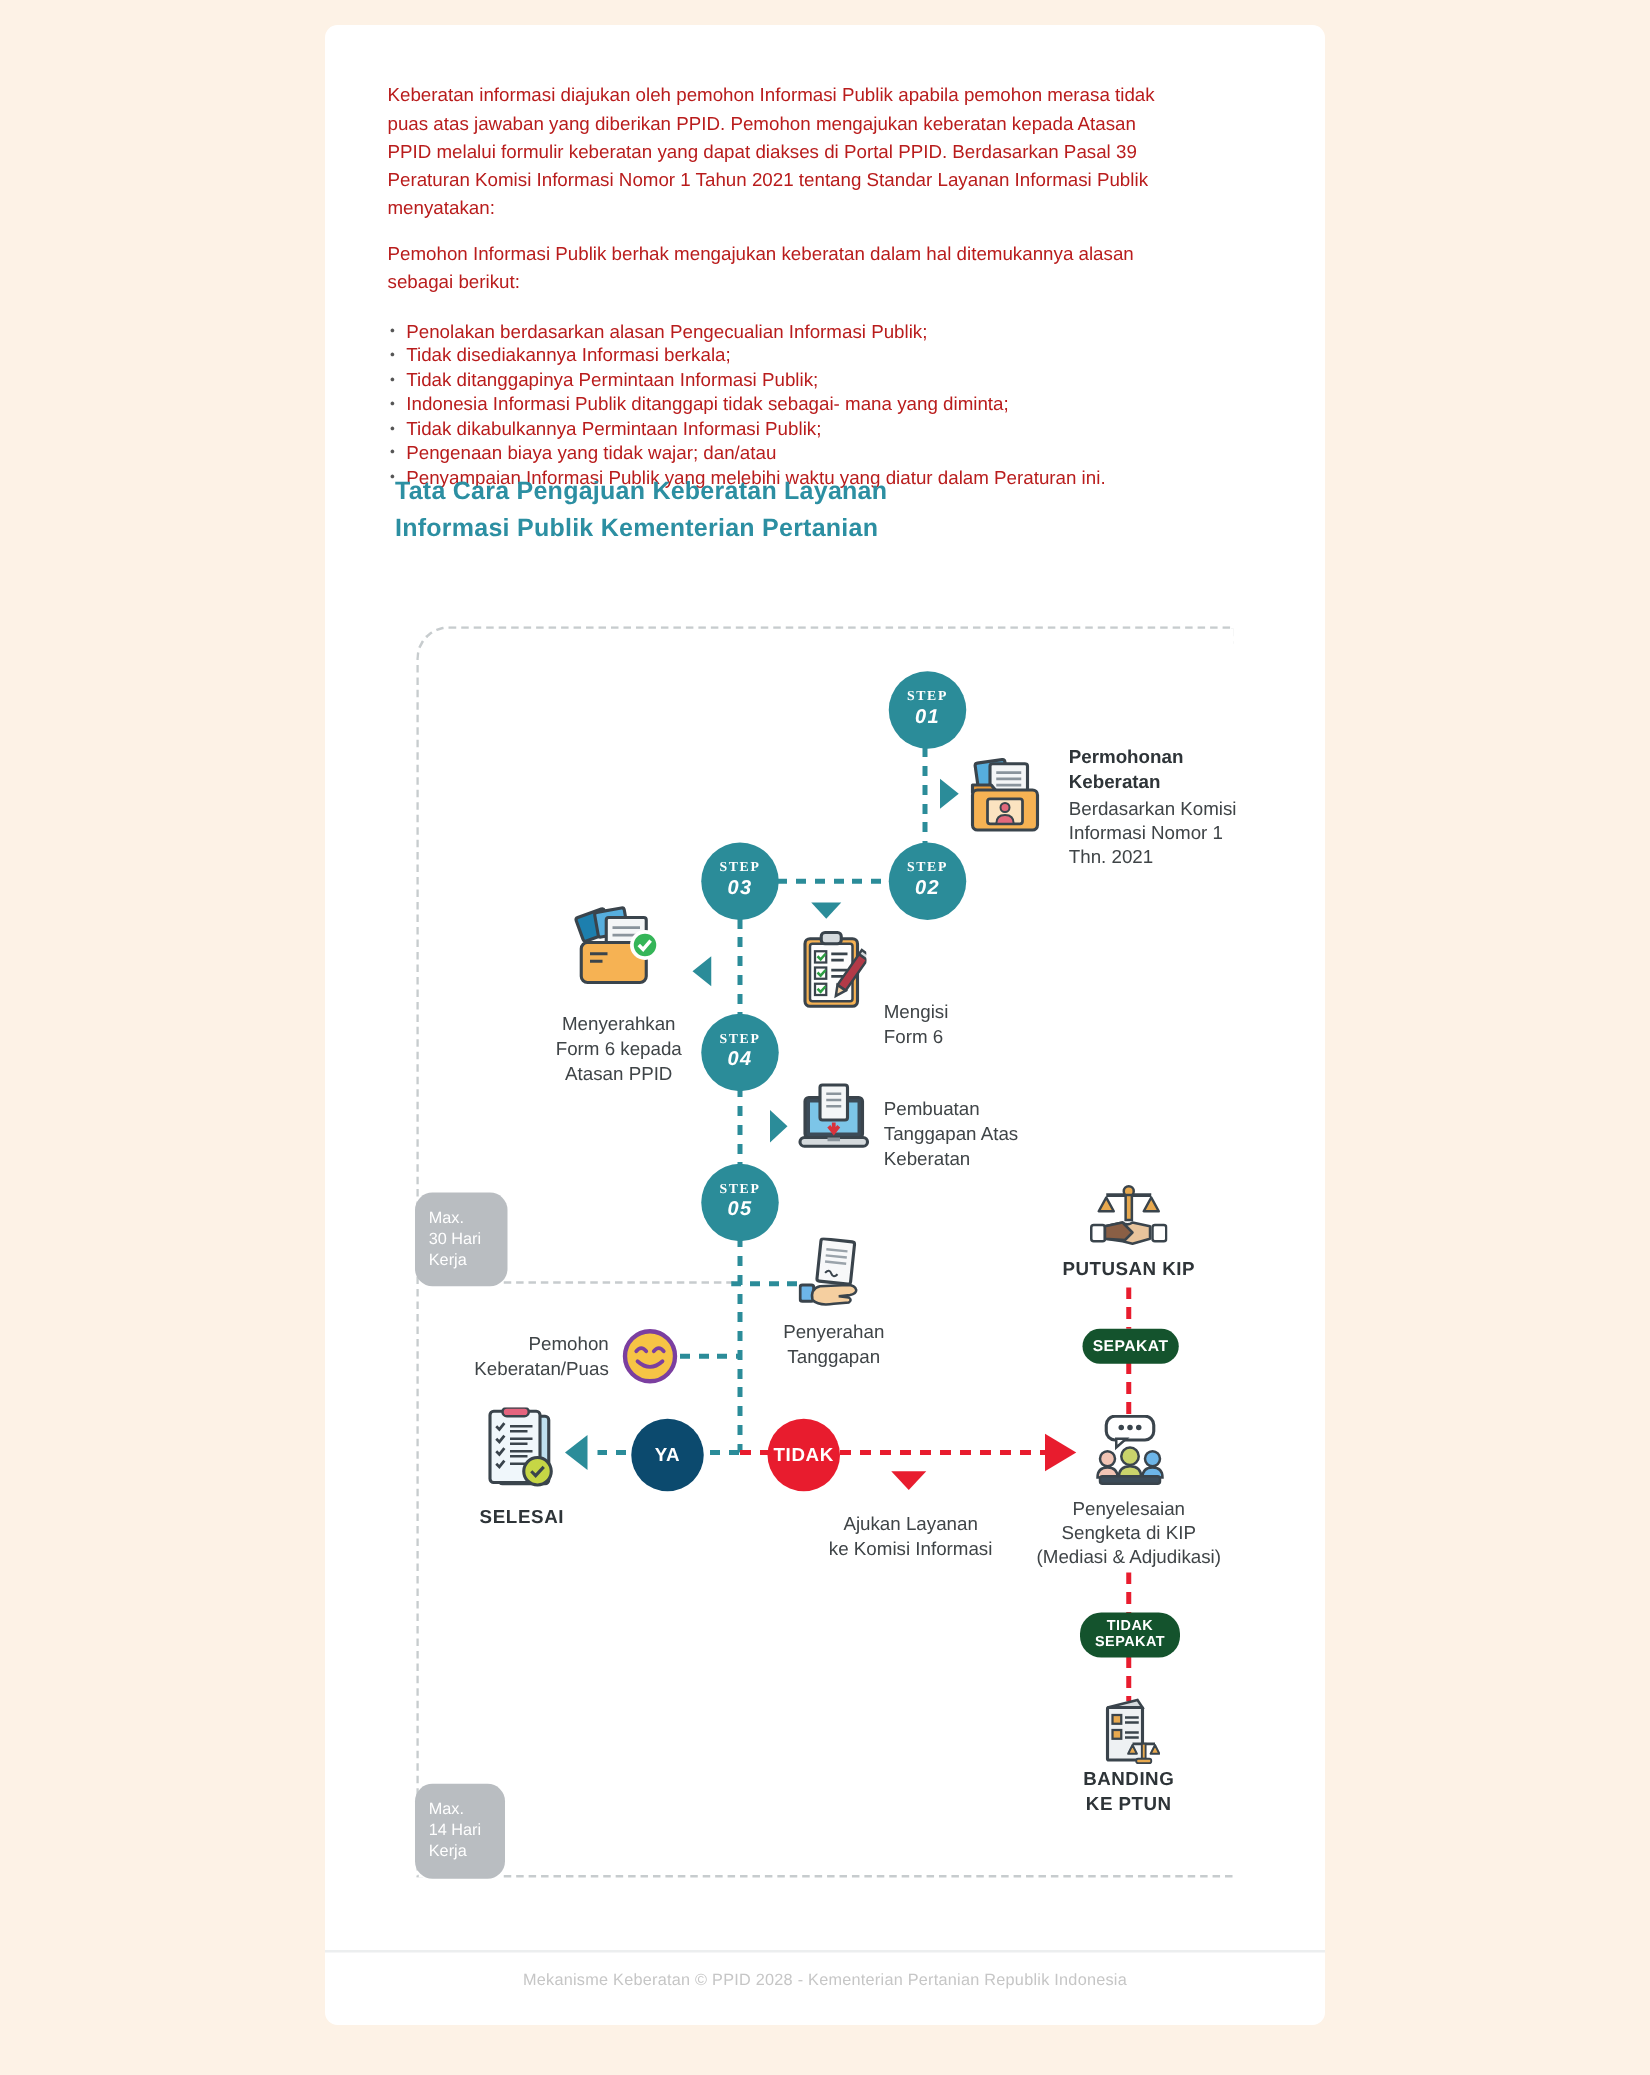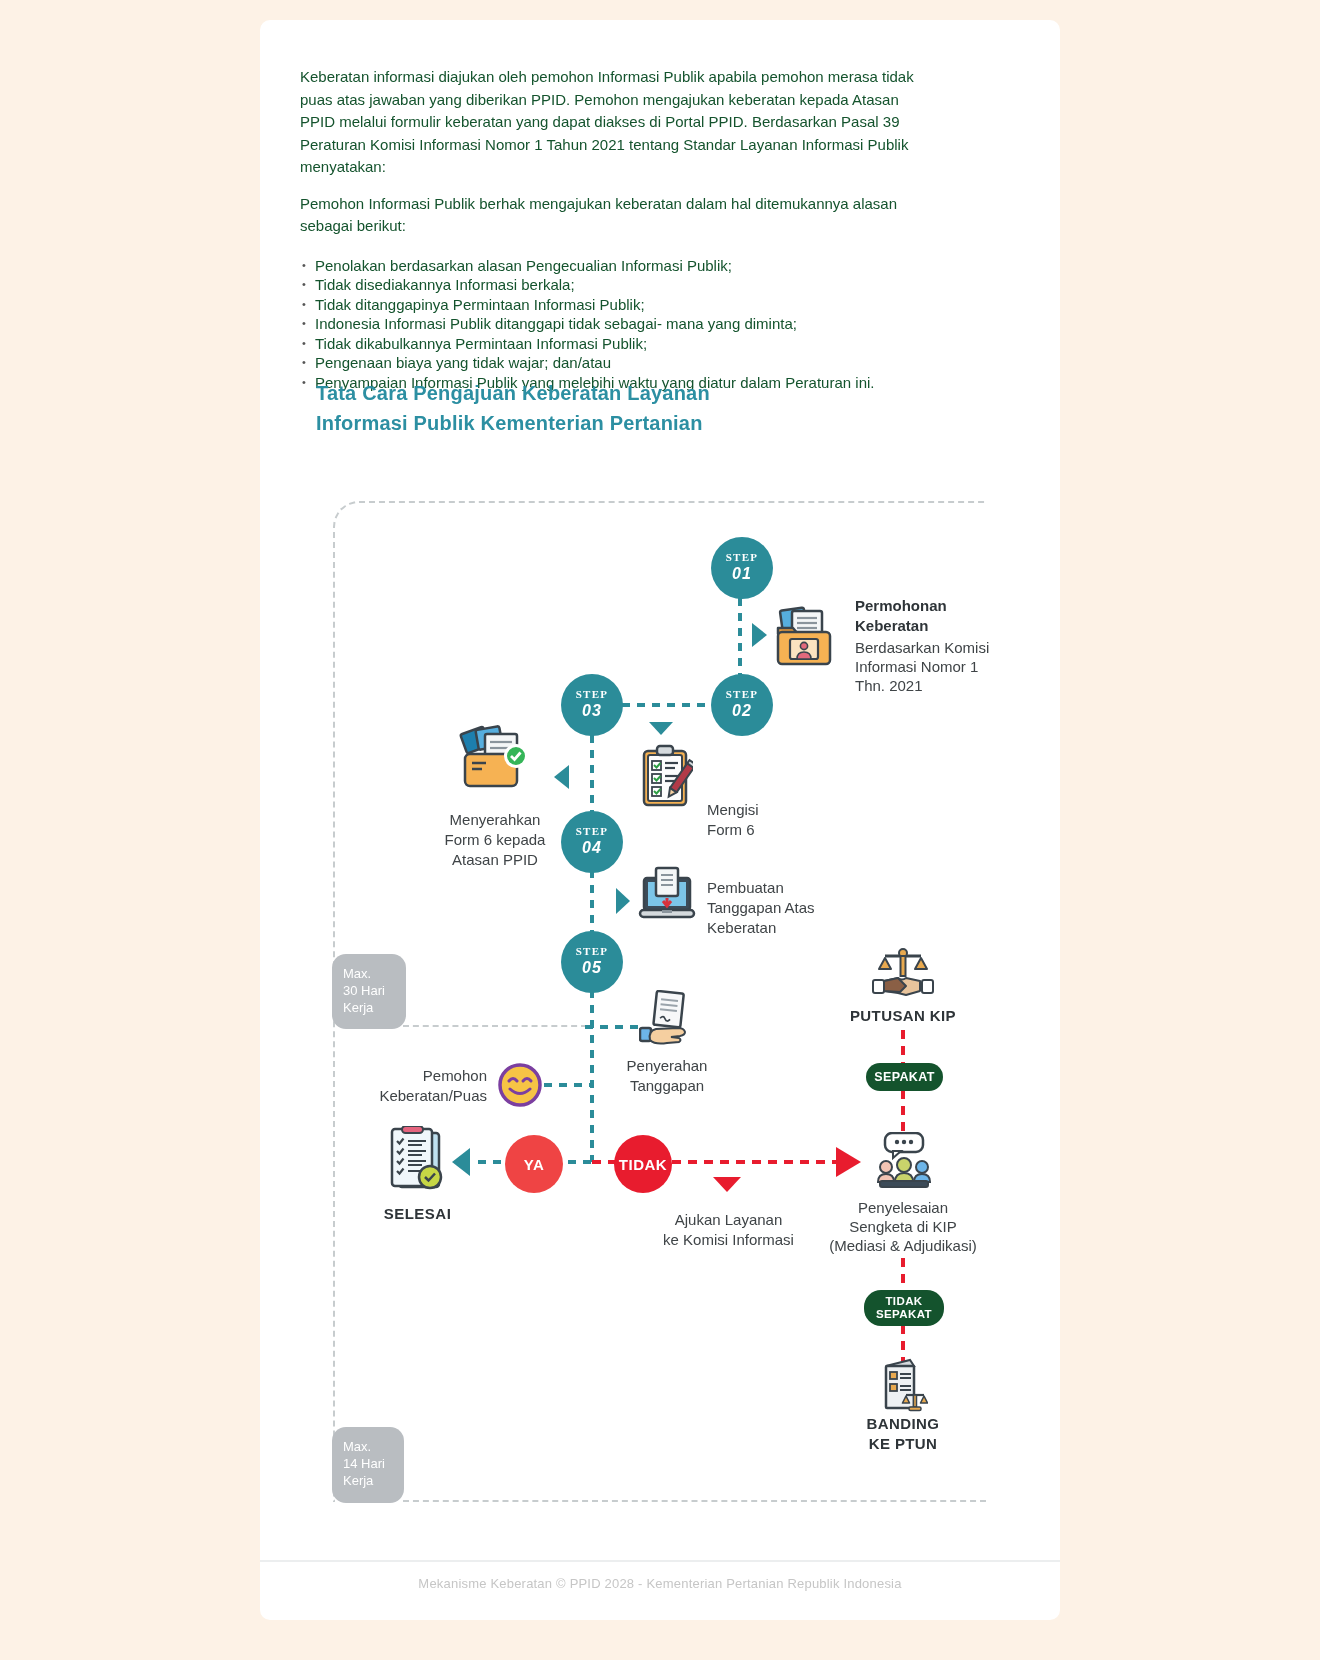--- a/index.html
+++ b/index.html
@@ -1,20 +1,20 @@
 <!DOCTYPE html>
 <html><head>
 <meta charset="utf-8">
 <style>
   html,body{margin:0;padding:0;}
   .page{position:relative;width:1320px;height:1660px;background:#fdf2e6;font-family:"Liberation Sans",sans-serif;overflow:hidden;}
   .card{position:absolute;left:260px;top:20px;width:800px;height:1600px;background:#ffffff;border-radius:10px;}
 
   
-  .intro{position:absolute;left:40px;top:46px;width:636px;color:#14532d;font-size:15px;line-height:22.5px;}
+  .intro{position:absolute;left:50px;top:46px;width:636px;color:#b91c1c;font-size:15px;line-height:22.5px;}
   .intro p{margin:0;}
   .intro p + p{margin-top:14px;}
   .intro ul{margin:18px 0 0 0;padding:0;list-style:none;}
   .intro li{position:relative;padding-left:15px;line-height:19.5px;}
   .intro li::before{content:"•";position:absolute;left:2px;top:0;font-size:11px;color:#555;}
   .heading{position:absolute;left:56px;top:358px;width:620px;font-size:20px;line-height:30px;font-weight:600;color:#2c8fa2;white-space:pre-line;letter-spacing:0.2px;}
 
   
   .flow{position:absolute;inset:0;}
   .region{position:absolute;left:73px;top:481px;width:652px;height:999px;border-left:2px dashed #c7ccce;border-top:2px dashed #c7ccce;border-top-left-radius:26px;z-index:0;}
@@ -34,21 +34,21 @@
   .tri.d-teal{border-left:12px solid transparent;border-right:12px solid transparent;border-top:13px solid #2b8c99;}
   .tri.r-teal2{border-top:13px solid transparent;border-bottom:13px solid transparent;border-left:14px solid #2b8c99;}
   .tri.d-red{border-left:14px solid transparent;border-right:14px solid transparent;border-top:15px solid #e81c2e;}
   .tri.r-red{border-top:15px solid transparent;border-bottom:15px solid transparent;border-left:25px solid #e81c2e;}
 
   .step{position:absolute;width:62px;height:62px;border-radius:50%;background:#2b8c99;color:#fff;display:flex;flex-direction:column;align-items:center;justify-content:center;z-index:3;}
   .step .sw{font-size:11px;font-weight:bold;letter-spacing:1.3px;line-height:12px;font-family:Liberation Serif, serif;}
   .step .sn{font-size:16px;font-weight:bold;line-height:22px;letter-spacing:1px;font-style:italic;}
 
   .decision{position:absolute;width:58px;height:58px;border-radius:50%;color:#fff;font-weight:bold;font-size:15px;display:flex;align-items:center;justify-content:center;z-index:3;letter-spacing:0.5px;}
-  .decision.green{background:#ef4444;}
+  .decision.green{background:#0c4a6e;}
   .decision.red{background:#e81c2e;}
 
   .pill{position:absolute;background:#14532d;color:#fff;font-weight:bold;border-radius:17px;display:flex;align-items:center;justify-content:center;text-align:center;z-index:3;white-space:pre-line;letter-spacing:0.4px;}
   .maxbox{position:absolute;background:#b9bdc1;border-radius:14px;color:#fff;font-size:13px;line-height:17px;padding:11px 0 0 11px;white-space:pre-line;z-index:3;box-sizing:border-box;}
 
   .lbl{position:absolute;font-size:15px;line-height:20px;color:#3f4447;white-space:pre-line;z-index:3;}
   .lbl.b{font-weight:bold;color:#2e3438;}
   .lbl.c{text-align:center;}
   .lbl.r{text-align:right;}
   .lbl.lh19{line-height:19px;}

